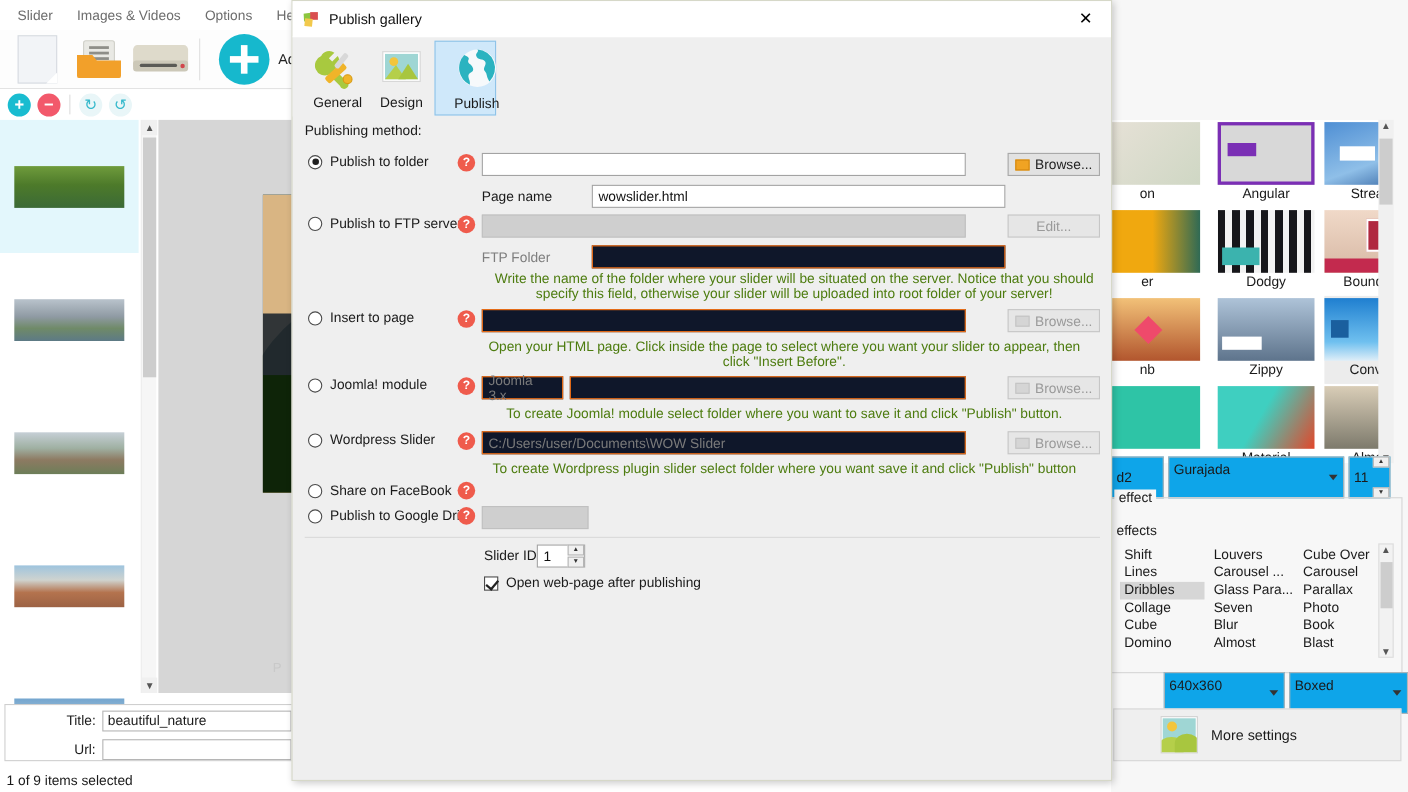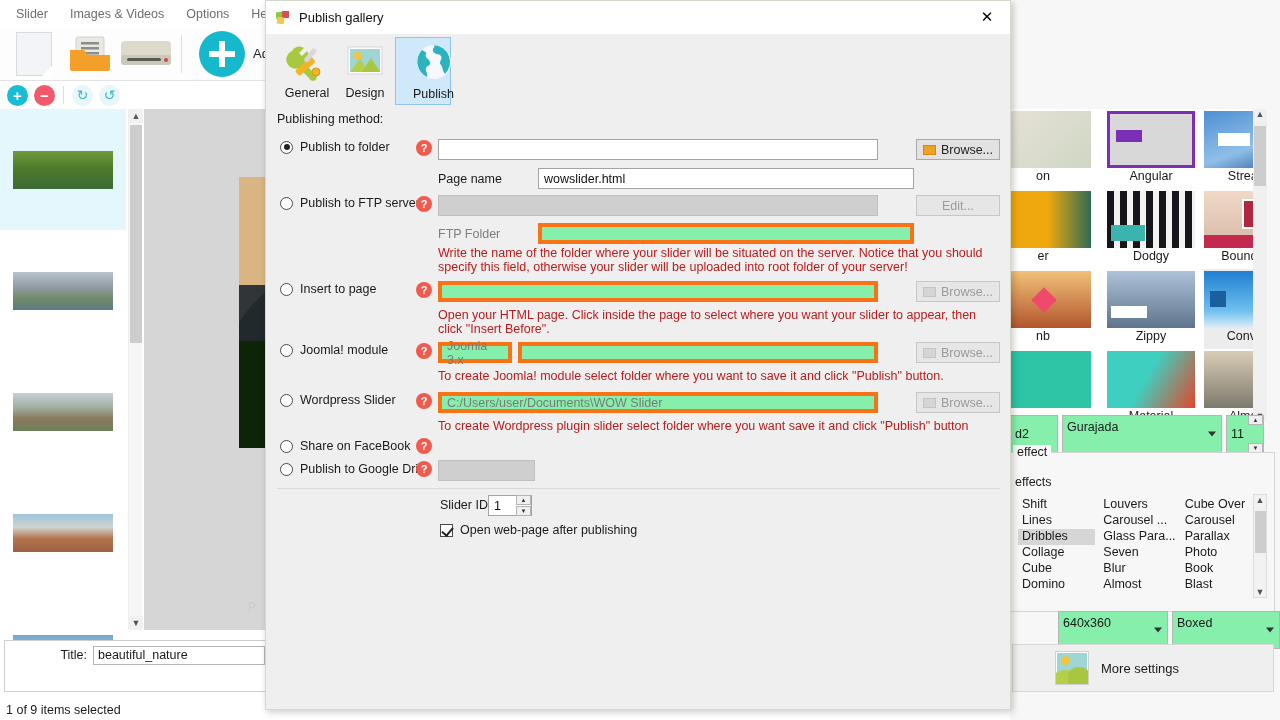--- a/index.html
+++ b/index.html
@@ -116,21 +116,21 @@
   .tplimg { width:96px; height:57px; position:relative; overflow:hidden; margin-left:-15px; }
   .tplname { text-align:center; font-size:12.5px; color:#1a1a1a; margin-top:1px; margin-left:-15px; width:96px;
              white-space:nowrap; overflow:hidden; }
   .tplscroll { position:absolute; left:1253px; top:109px; width:14px; height:312px; background:#f0f0f0; }
   .tplscroll .bar { position:absolute;left:1px;top:17px;width:12px;height:60px;background:#cdcdcd; }
 
   .rowfont {
     position:absolute; left:1010px; top:423px; width:270px; height:22px;
     display:flex; align-items:center; gap:4px;
   }
-  .ctl { border:1px solid #b5b5b5; background:#86efac; height:21px; font-size:12.5px;
+  .ctl { border:1px solid #b5b5b5; background:#0ea5e9; height:21px; font-size:12.5px;
          display:flex; align-items:center; padding: 18px 4px; }
   .combo { position:relative; padding-right:16px;align-items:flex-end; }
   .combo .caret { position:absolute; right:5px; top:50%; transform:translateY(-50%);
                   border-left:4px solid transparent;border-right:4px solid transparent;border-top:5px solid #333; }
   .spin { position:relative; padding-right:16px; }
   .spin .up, .spin .dn { position:absolute; right:0; width:15px; height:10px; background:#f0f0f0; border:1px solid #b5b5b5;
           display:flex;align-items:center;justify-content:center;font-size:6px;color:#333; }
   .spin .up { top:-1px; } .spin .dn { bottom:-1px; }
 
   .fxgroup {
@@ -202,30 +202,30 @@
   .optlabel { margin-left:7px; font-size:12.5px; }
   .help {
     width:16px;height:16px;border-radius:50%;background:#ef5b4c;color:#fff;
     font-size:11px;font-weight:bold;display:flex;align-items:center;justify-content:center;
   }
   .field {
     height:21px;border:1px solid #a3a3a3;background:#fff;font-size:12.5px;
     display:flex;align-items:center;padding-left:5px; color:#111;
   }
   .field.dis { background:#cfcfcf; border:1px solid #c0c0c0; color:#8a8a8a; }
-  .field.dis2 { background:#86efac; border:4px solid #f97316; color:#7a7a7a; }
+  .field.dis2 { background:#0f172a; border:1px solid #f97316; color:#7a7a7a; }
   .fcombo { position:relative; padding-right:18px; }
   .browse {
     height:21px; border:1px solid #a9a9a9; background:#e2e2e2; font-size:12.5px;
     display:flex; align-items:center; justify-content:center; gap:5px; color:#222;
   }
   .browse.dis { color:#9a9a9a; background:#e6e6e6; border-color:#c6c6c6; }
   .browse .bi { width:13px;height:10px;background:#f0a323;border:1px solid #d4880f; position:relative;}
   .browse.dis .bi { background:#d5d5d5; border-color:#c4c4c4; }
-  .hint { font-size:12.5px; color:#b91c1c; line-height:14px; }
+  .hint { font-size:12.5px; color:#4d7c0f; line-height:14px;text-align:center; }
   .smalllabel { font-size:12.5px; color:#7e7e7e; }
   .hr { position:absolute; height:1px; background:#d9d9d9; }
 
   .chk { width:13px;height:13px;border:1px solid #4a4a4a;background:#fff;position:relative; }
   .chk.on:after {
     content:''; position:absolute; left:3px; top:0px; width:5px; height:9px;
     border-right:2px solid #222; border-bottom:2px solid #222; transform:rotate(40deg);
   }
 </style>
 </head>
@@ -451,20 +451,24 @@
       <span style="position:absolute;right:-2px;bottom:0;width:22px;height:17px;background:#a8c63f;border-radius:50% 50% 0 0;"></span>
     </span>
     <span class="ms-label">More settings</span>
   </div>
 
   <div class="titlebox">
     <div class="trow">
       <span class="tlab">Title:</span>
       <span class="tin" style="margin-right:4px">beautiful_nature</span>
     </div>
+    <div class="trow">
+      <span class="tlab">Url:</span>
+      <span class="tin" style="margin-right:4px"></span>
+    </div>
   </div>
   <div class="statusbar">1 of 9 items selected</div>
 
   <div class="dialog">
 
     <div class="dlg-title">
       <span class="dlg-logo">
         <svg width="15" height="15" viewBox="0 0 15 15">
           <rect x="0" y="2" width="7" height="7" fill="#8cc63f" transform="rotate(-8 3.5 5.5)"></rect>
           <rect x="6" y="1" width="7" height="7" fill="#d94f4f"></rect>

